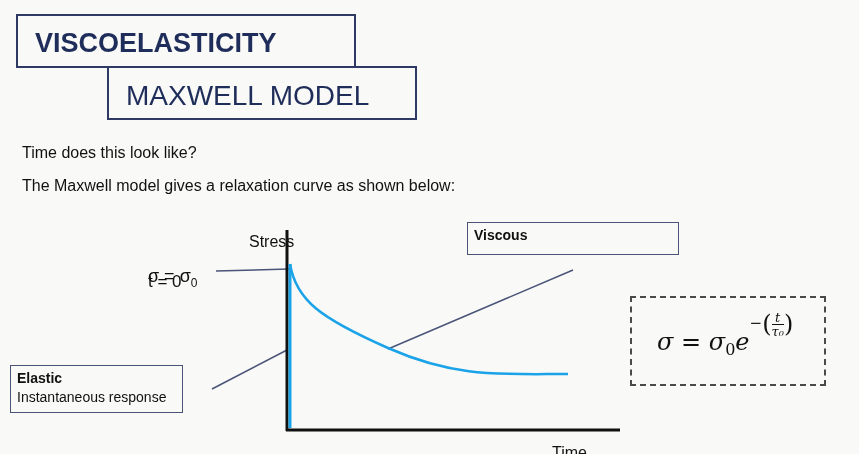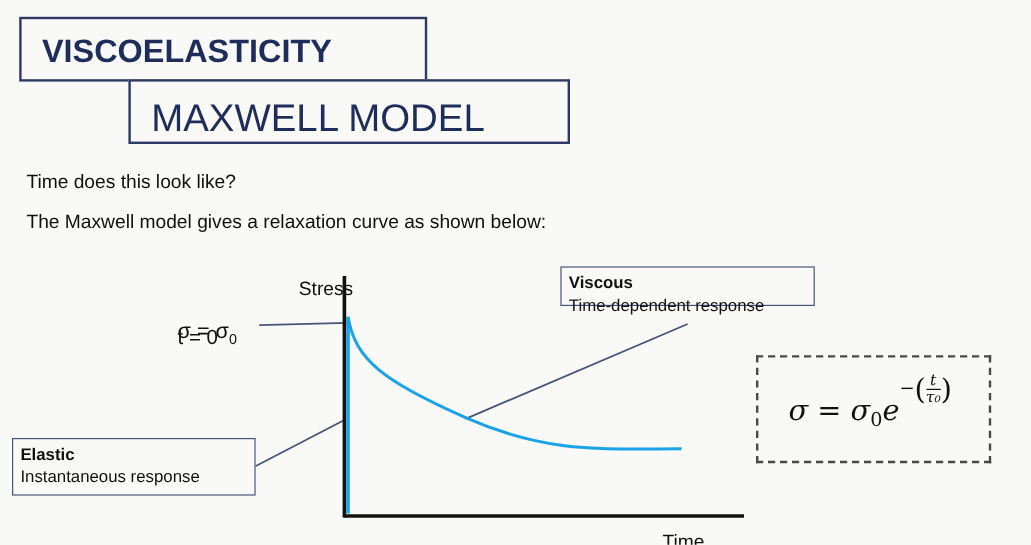--- a/index.html
+++ b/index.html
@@ -10,21 +10,21 @@
       font-family: "Liberation Sans", sans-serif;
       color: #111;
     }
     .abs { position: absolute; }
     .title-box {
       position: absolute; box-sizing: border-box;
       border: 2px solid #2e3a63; background: #f9f9f7;
       color: #1f2d5a; white-space: nowrap;
     }
     #title1 { left: 16px; top: 14px; width: 340px; height: 54px; font-weight: bold; font-size: 27px; padding: 12px 0 0 17px; }
-    #title2 { left: 107px; top: 66px; width: 368px; height: 54px; font-size: 32px; padding: 12px 0 0 17px; z-index: 1; }
+    #title2 { left: 107px; top: 66px; width: 310px; height: 54px; font-size: 28px; padding: 12px 0 0 17px; z-index: 1; }
     .body-text { font-size: 16px; color: #111; white-space: nowrap; }
     .callout {
       position: absolute; box-sizing: border-box;
       border: 1.5px solid #4a5478; background: #f9f9f7;
       font-size: 14px; line-height: 19px; padding: 3px 6px; white-space: nowrap;
     }
     .callout b { font-weight: bold; }
     #formula-box {
       position: absolute; left: 630px; top: 296px; width: 196px; height: 90px;
       box-sizing: border-box; border: 2px dashed #4a4a4a;
@@ -69,23 +69,22 @@
 
   <line x1="287" y1="230" x2="287" y2="431" stroke="#111" stroke-width="3"></line>
   <line x1="286" y1="430" x2="620" y2="430" stroke="#111" stroke-width="3"></line>
 
   <line x1="290" y1="428" x2="290" y2="264" stroke="#1aa3e8" stroke-width="3"></line>
   <path d="M290 264 C 296 300, 320 318, 388 348 S 500 374, 568 374" fill="none" stroke="#1aa3e8" stroke-width="2.5"></path>
 </svg>
 
 <div class="callout" style="left:467px; top:222px; width:212px; height:33px;">
   <b>Viscous</b><br>
-  <span>Time-dependent response</span>
 </div>
-<div class="callout" style="left:10px; top:365px; width:203px; height:48px;">
+<div class="callout" style="left:10px; top:365px; width:173px; height:48px;">
   <b>Elastic</b><br>
   <span>Instantaneous response</span>
 </div>
 
 <div id="formula-box">
   <div id="formula">
     <span>σ</span><span style="font-style:normal"> = </span><span>σ</span><span class="sub">0</span><span>e</span><span class="sup"><span style="font-style:normal">−</span><span class="paren">(</span><span class="frac"><span class="num">t</span><span class="den">τ₀</span></span><span class="paren">)</span></span>
   </div>
 </div>
 

